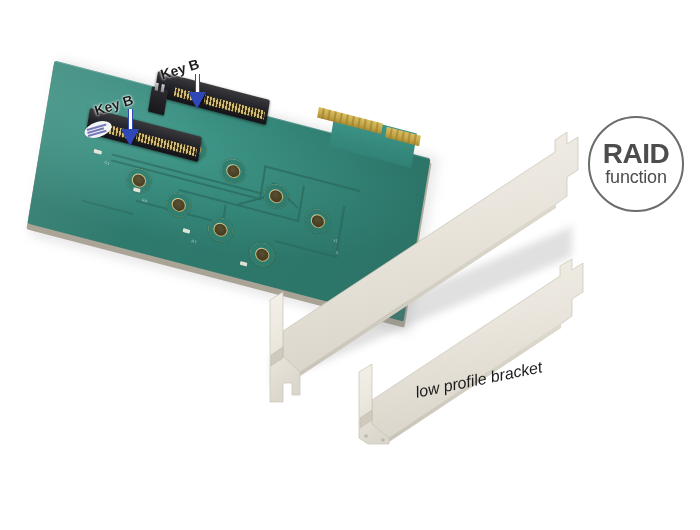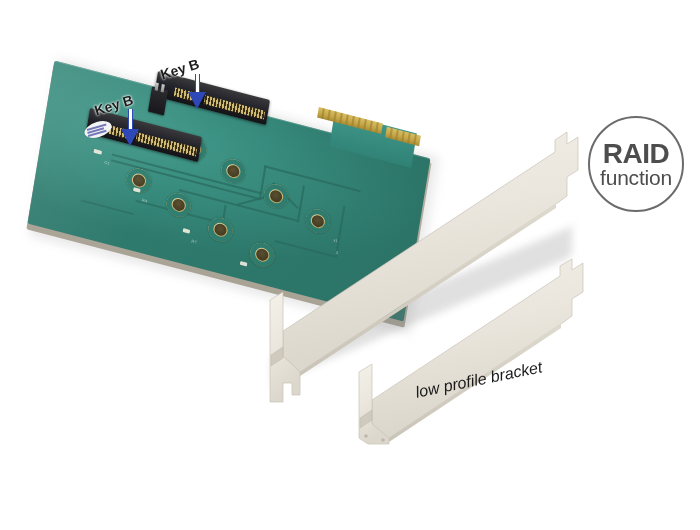--- a/index.html
+++ b/index.html
@@ -48,21 +48,21 @@
     left: 588px; top: 116px;
     width: 92px; height: 92px;
   }
   #badge-raid .raid-text {
     font-size: 28px;
     font-weight: bold;
     line-height: 27px;
     letter-spacing: -0.5px;
   }
   #badge-raid .raid-sub {
-    font-size: 21px;
+    font-size: 18px;
     line-height: 21px;
     letter-spacing: -0.2px;
   }
 
   
   #board-wrap {
     position: absolute;
     left: 0; top: 0;
     width: 700px; height: 530px;
   }

